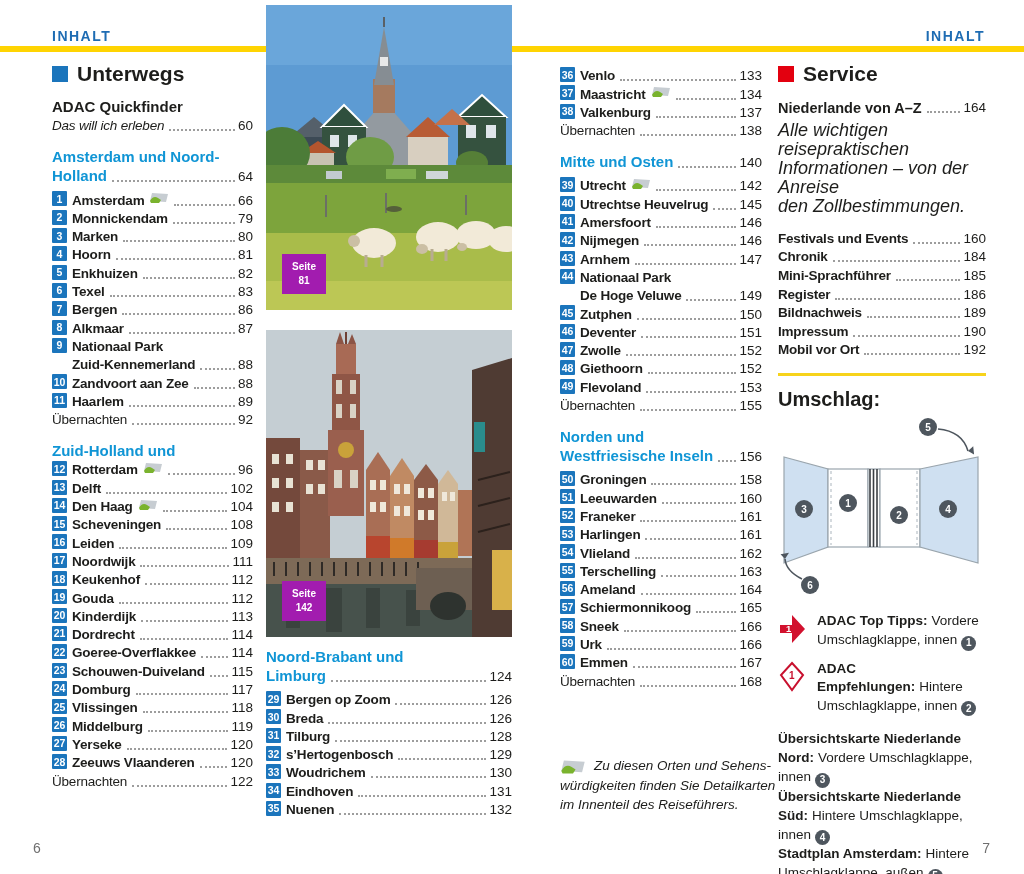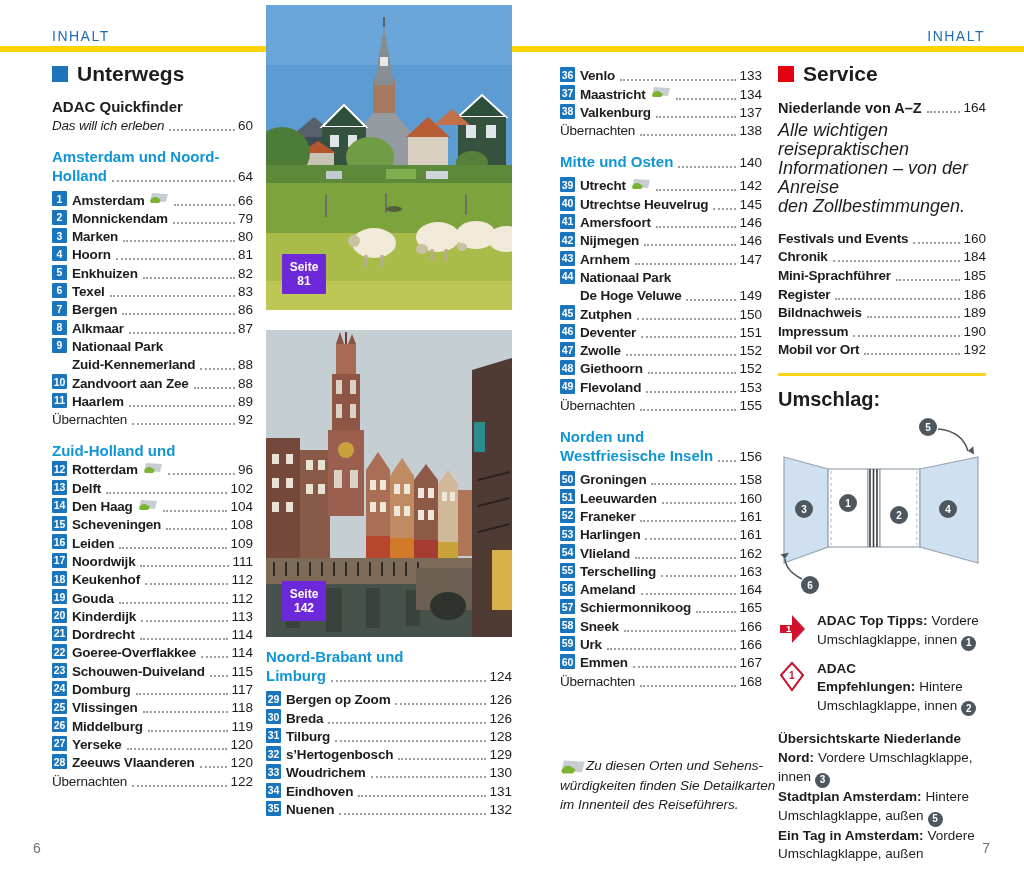--- a/index.html
+++ b/index.html
@@ -1,19 +1,19 @@
 <!DOCTYPE html>
 <html><head>
 <meta charset="utf-8">
 <style>
   html,body{margin:0;padding:0;background:#e8e8e8;}
   #page{position:relative;width:1024px;height:874px;background:#ffffff;overflow:hidden;
         font-family:"Liberation Sans","DejaVu Sans",sans-serif;color:#1d1d1b;}
   
-  .hdr{position:absolute;top:28px;font-size:14px;font-weight:normal;letter-spacing:1.5px;color:#1e6cb3;}
+  .hdr{position:absolute;top:28px;font-size:14px;font-weight:bold;letter-spacing:1.5px;color:#1e6cb3;}
   #hdr-left{left:52px;}
   #hdr-right{right:39px;}
   .rule-top{position:absolute;top:46px;left:0;width:1024px;height:6px;background:#ffd402;z-index:1;}
   .pagenum{position:absolute;bottom:18px;font-size:14px;color:#6f6f6f;}
   #pn-left{left:33px;} #pn-right{right:34px;}
   
   .col{position:absolute;z-index:2;}
   #col-left{left:52px;top:62px;width:201px;}
   #col-mid-sec{left:266px;top:646px;width:246px;}
   #col-right{left:560px;top:66px;width:202px;}
@@ -38,41 +38,41 @@
   .sec-line,.sec-last{font-size:15px;font-weight:bold;color:#1095d5;line-height:19px;white-space:nowrap;}
   .sec-line:empty{display:none;}
   .sec-row{height:19px;margin-bottom:5px;}
   
   .qf-title{font-size:15px;font-weight:bold;margin:2px 0 1px 0;}
   .italic{font-style:italic;}
   
   .photo{position:absolute;left:266px;width:246px;z-index:2;}
   #photo1{top:5px;height:305px;}
   #photo2{top:330px;height:307px;}
-  .badge{position:absolute;left:16px;bottom:16px;width:44px;height:40px;background:#6d28d9;color:#fff;
+  .badge{position:absolute;left:16px;bottom:16px;width:44px;height:40px;background:#a21caf;color:#fff;
          display:flex;flex-direction:column;align-items:center;justify-content:center;
-         font-size:12px;font-weight:bold;line-height:14px;}
+         font-size:10px;font-weight:bold;line-height:14px;}
   
   .az-row{margin-top:2px;}
   .az-lbl{font-size:14.5px;font-weight:bold;white-space:nowrap;}
   .desc{margin:5px 0 12px 0;}
   .desc .line{font-size:18px;font-style:italic;line-height:19px;}
   #svc-list .trow{height:18.6px;}
   .yline{height:3px;background:#f7d31b;border:none;margin:15px 0 0 0;}
   .um-title{font-size:20px;font-weight:bold;margin:12px 0 0 0;}
   .legend-row{display:flex;gap:11px;margin-top:9px;align-items:flex-start;}
   .legend-text{font-size:13.5px;line-height:18.5px;width:164px;}
   .legend-text b{margin-right:4px;}
   .cnum{background:#4e565e;width:15px;height:15px;border-radius:50%;color:#fff;font-size:10px;font-weight:bold;
         display:inline-flex;align-items:center;justify-content:center;vertical-align:-2px;margin-left:4px;font-style:normal;}
   .mapnote{font-size:13.5px;line-height:18.8px;margin:0;}
   .mapnote b{margin-right:4px;}
   #mapnotes{margin-top:14px;}
   
-  #col-note .noterow{display:flex;align-items:flex-start;}
+  #col-note .noterow{display:flex;align-items:flex-start;gap:8px;}
   #col-note .line{font-size:13.5px;font-style:italic;line-height:19.5px;}
 </style>
 </head>
 <body>
 
 <div id="page">
 
   <div class="hdr" id="hdr-left">INHALT</div>
   <div class="hdr" id="hdr-right">INHALT</div>
   <div class="rule-top"></div>
@@ -866,20 +866,21 @@
         <path d="M14,3 L25,15 L14,30 L3,15 Z" fill="#ffffff" stroke="#c8102e" stroke-width="2"></path>
         <text x="11" y="19" font-size="10" font-weight="bold" fill="#c8102e" font-family="Liberation Sans, sans-serif">1</text>
       </svg>
       <div class="legend-text">
         <b>ADAC Empfehlungen:</b><span>Hintere Umschlagklappe, innen</span><span class="cnum">2</span>
       </div>
     </div>
 
     <div id="mapnotes">
       <p class="mapnote"><b>Übersichtskarte Niederlande Nord:</b><span>Vordere Umschlagklappe, innen</span><span class="cnum">3</span></p>
+      <p class="mapnote"><b>Übersichtskarte Niederlande Süd:</b><span>Hintere Umschlagklappe, innen</span><span class="cnum">4</span></p>
       <p class="mapnote"><b>Stadtplan Amsterdam:</b><span>Hintere Umschlagklappe, außen</span><span class="cnum">5</span></p>
       <p class="mapnote"><b>Ein Tag in Amsterdam:</b><span>Vordere Umschlagklappe, außen</span></p>
     </div>
 
   </div>
 
   <div class="pagenum" id="pn-left">6</div>
   <div class="pagenum" id="pn-right">7</div>
 </div>
 

